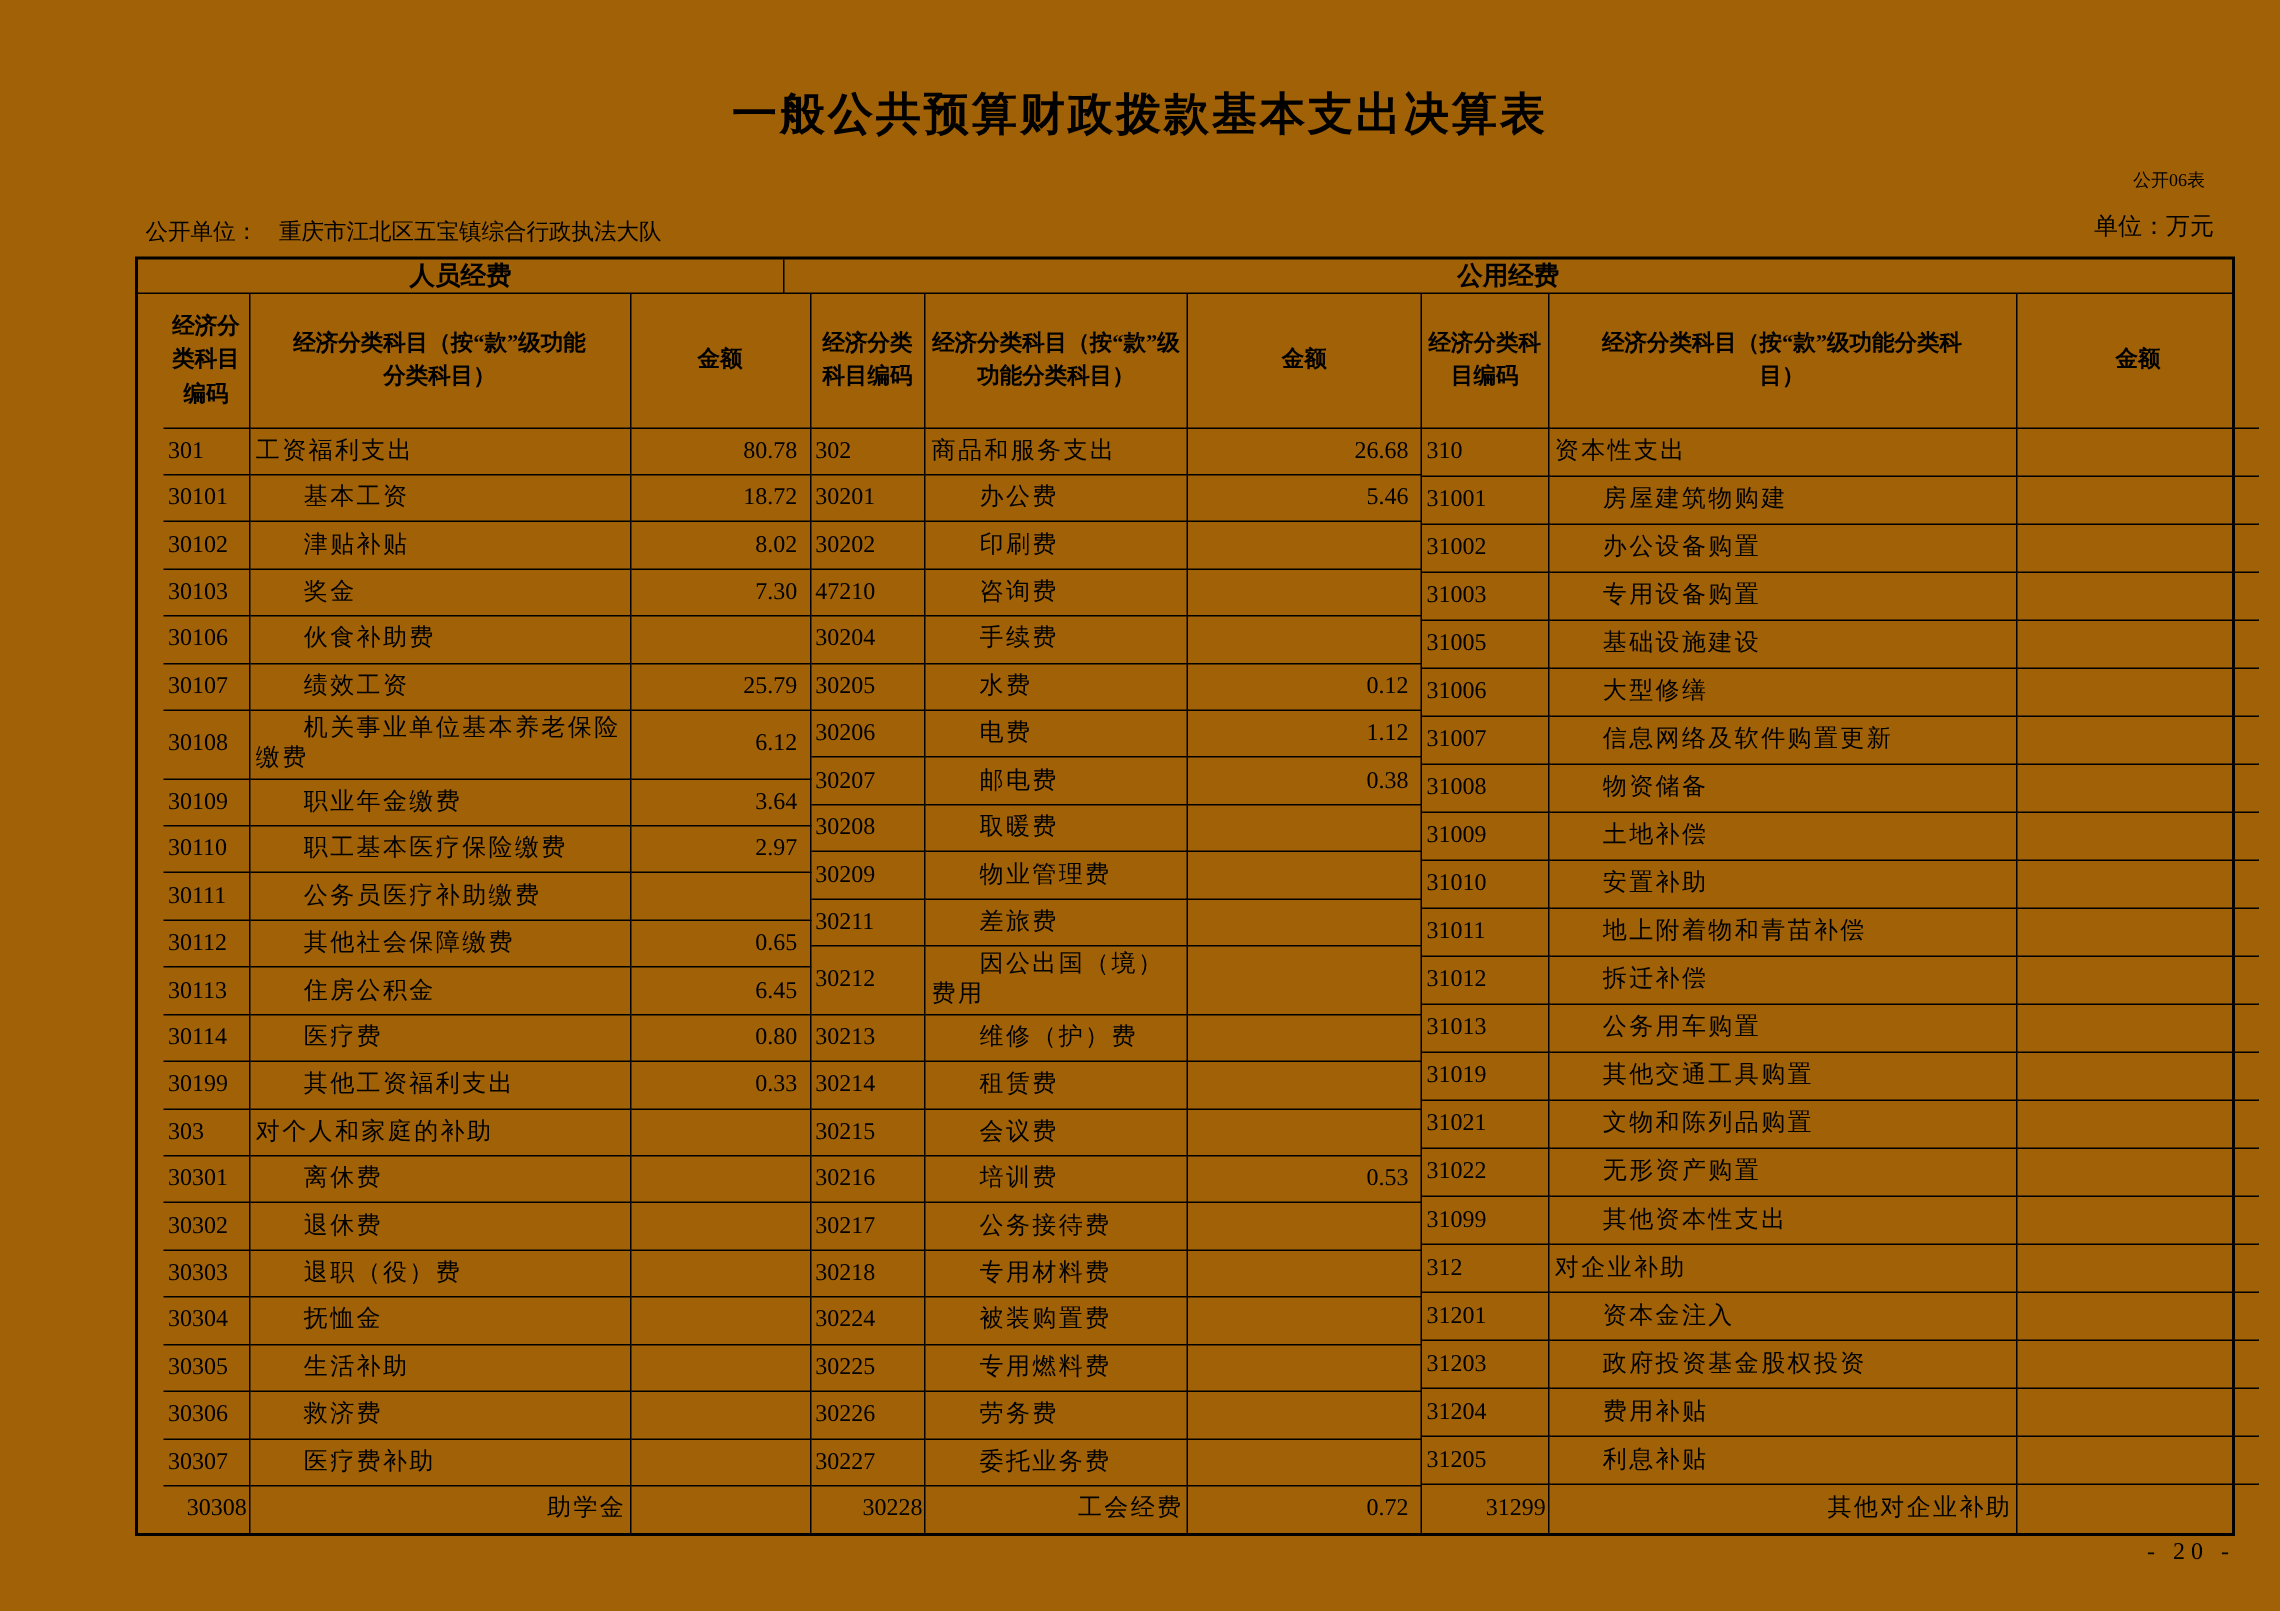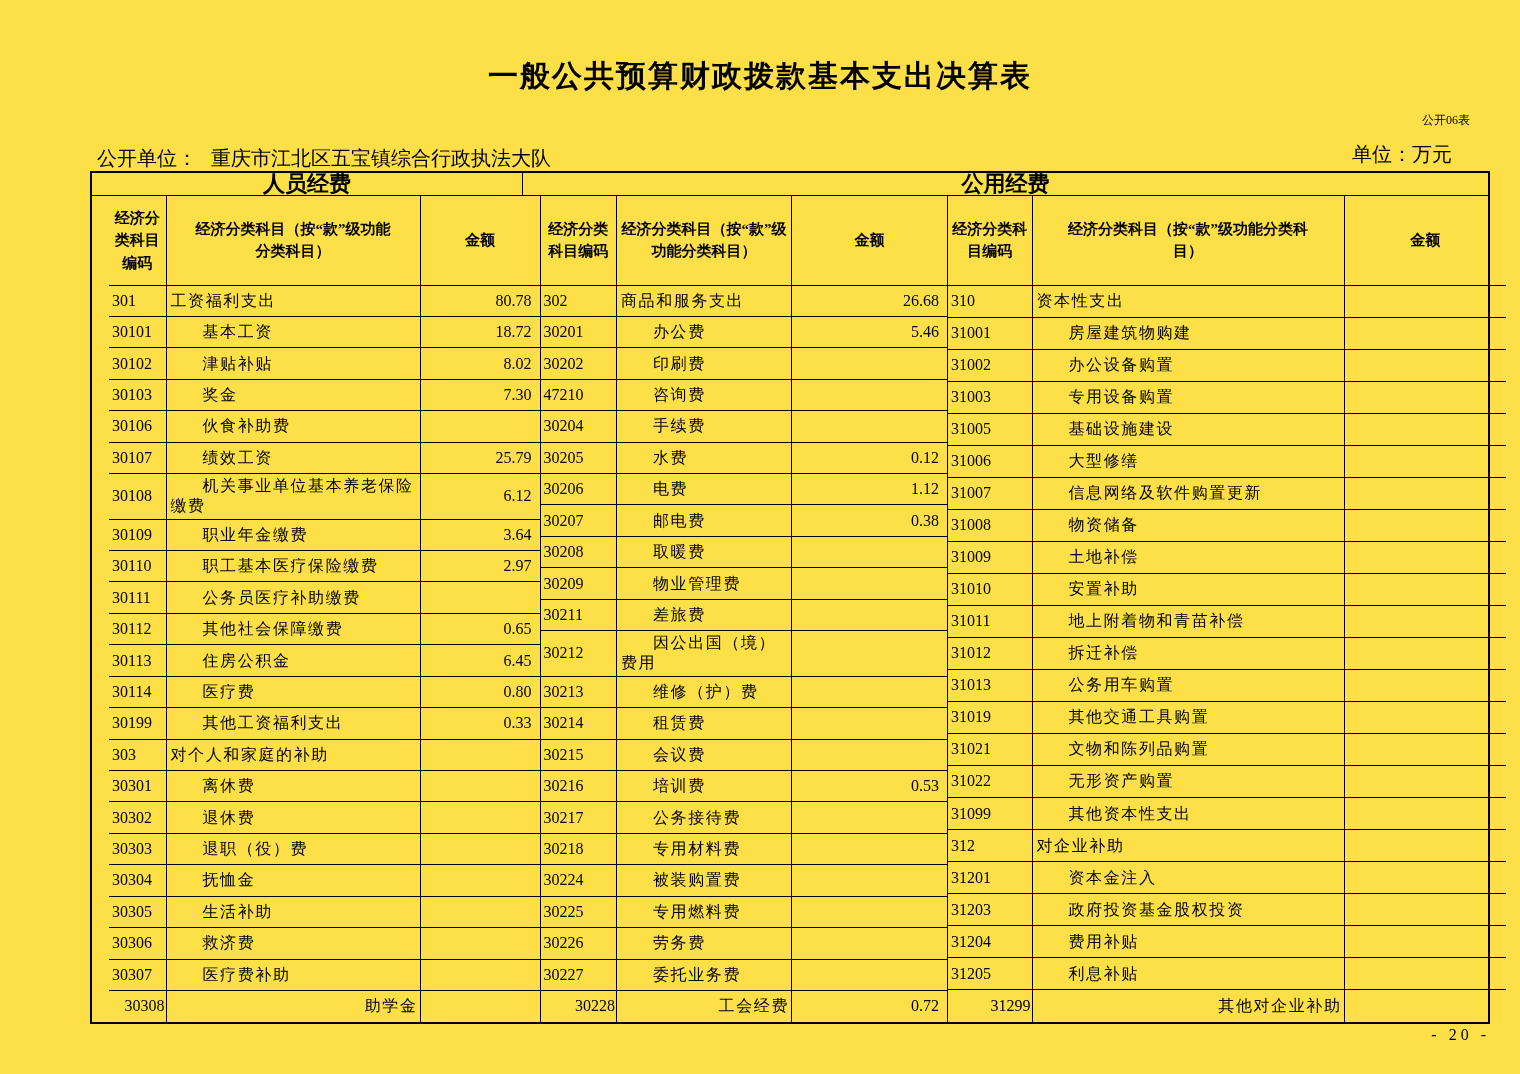--- a/index.html
+++ b/index.html
@@ -6,21 +6,21 @@
     margin: 0;
     padding: 0;
     background: #ffffff;
     color: #000000;
     font-family: "Liberation Serif", "DejaVu Serif", serif;
   }
   .page {
     position: relative;
     width: 1520px;
     height: 1074px;
-    background: #fde047;
+    background: #a16207;
     overflow: hidden;
   }
   * { box-sizing: border-box; }
 
   .doc-title {
     position: absolute;
     top: 56px;
     left: 0;
     width: 100%;
     text-align: center;
@@ -31,46 +31,46 @@
   .table-code {
     position: absolute;
     top: 112px;
     right: 50px;
     font-size: 12px;
   }
   .publish-unit {
     position: absolute;
     top: 145px;
     left: 97px;
-    font-size: 20px;
+    font-size: 15px;
   }
   .publish-unit .unit-name { margin-left: 14px; }
   .currency-unit {
     position: absolute;
     top: 141px;
-    right: 68px;
-    font-size: 20px;
+    right: 44px;
+    font-size: 16px;
   }
 
   .table-wrap {
     position: absolute;
     top: 171px;
     left: 90px;
     width: 1400px;
     border: 2px solid #000;
   }
   .band {
     display: flex;
     height: 23px;
   }
   .band-cell {
     border-bottom: 1px solid #000;
     text-align: center;
     font-weight: bold;
-    font-size: 22px;
+    font-size: 17px;
     line-height: 22px;
   }
   .band-cell.personnel { flex: 0 0 431px; border-right: 1px solid #000; }
   .band-cell.public    { flex: 1 1 auto; }
 
   .tables { display: flex; align-items: stretch; padding-left: 17px; }
   table.grid {
     border-collapse: collapse;
     table-layout: fixed;
     height: 826px;

